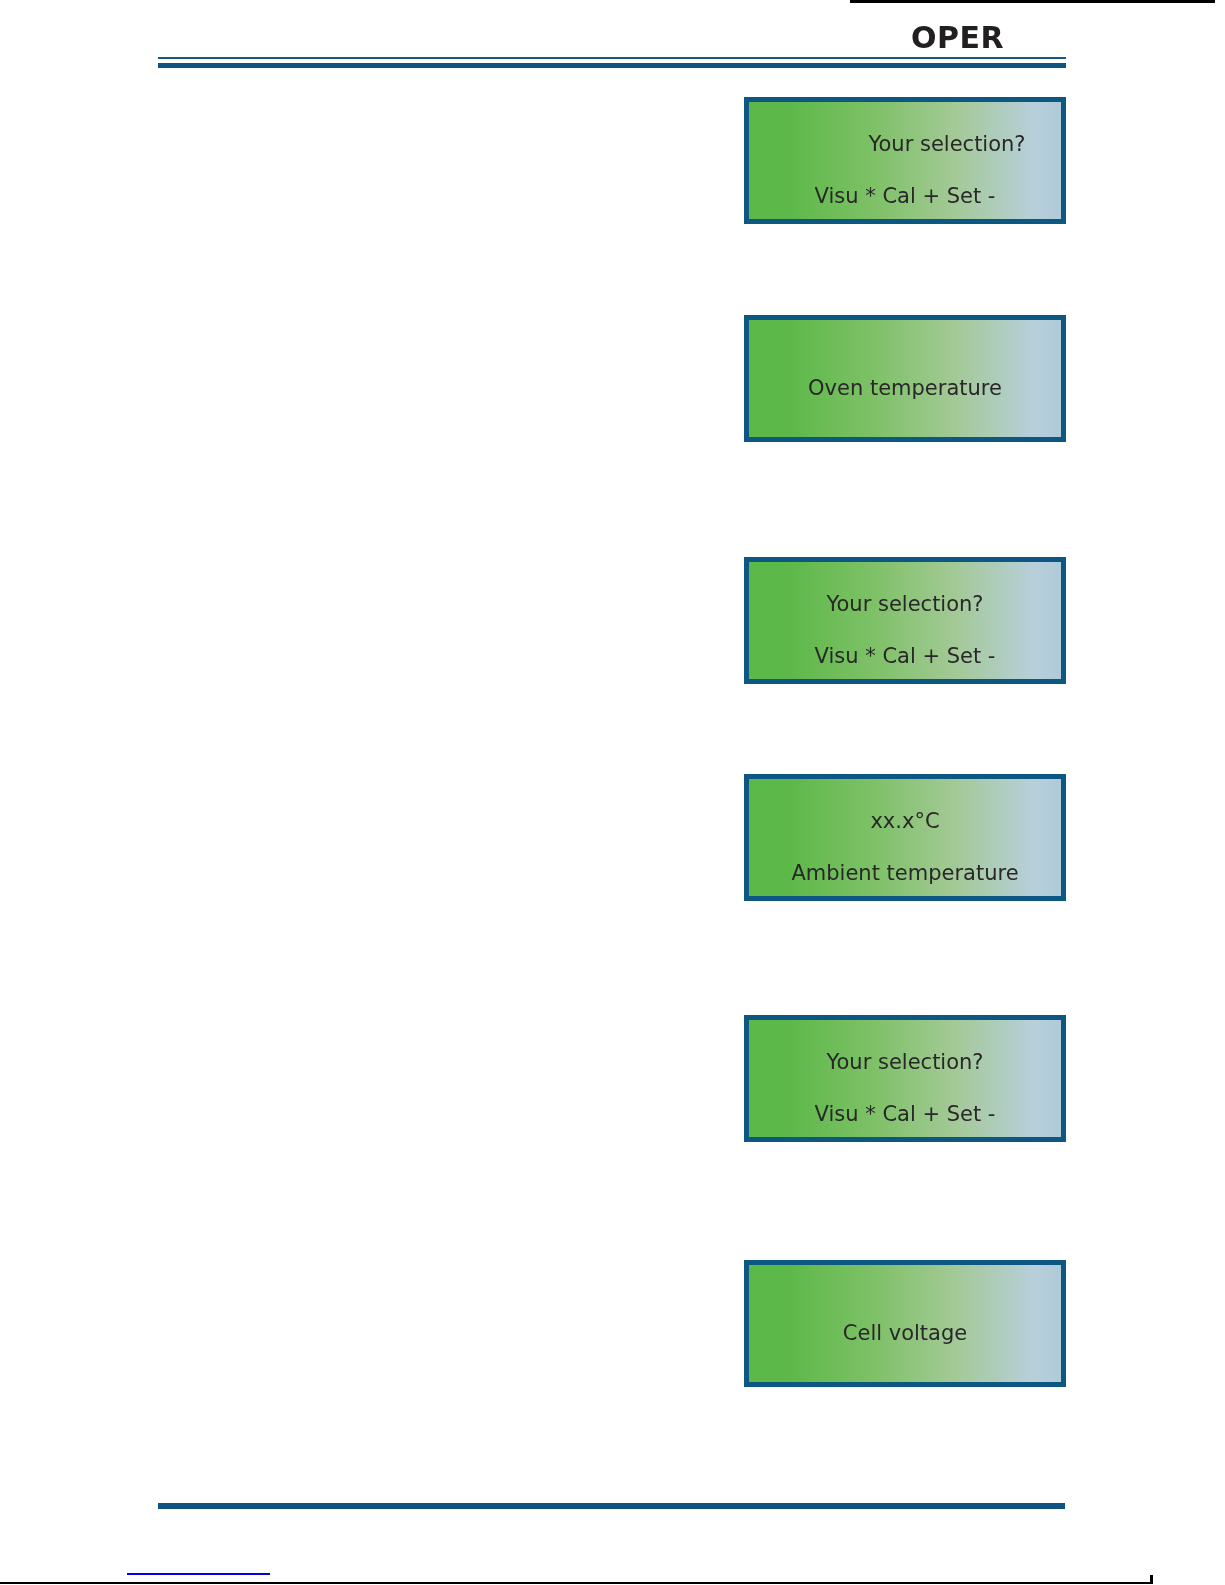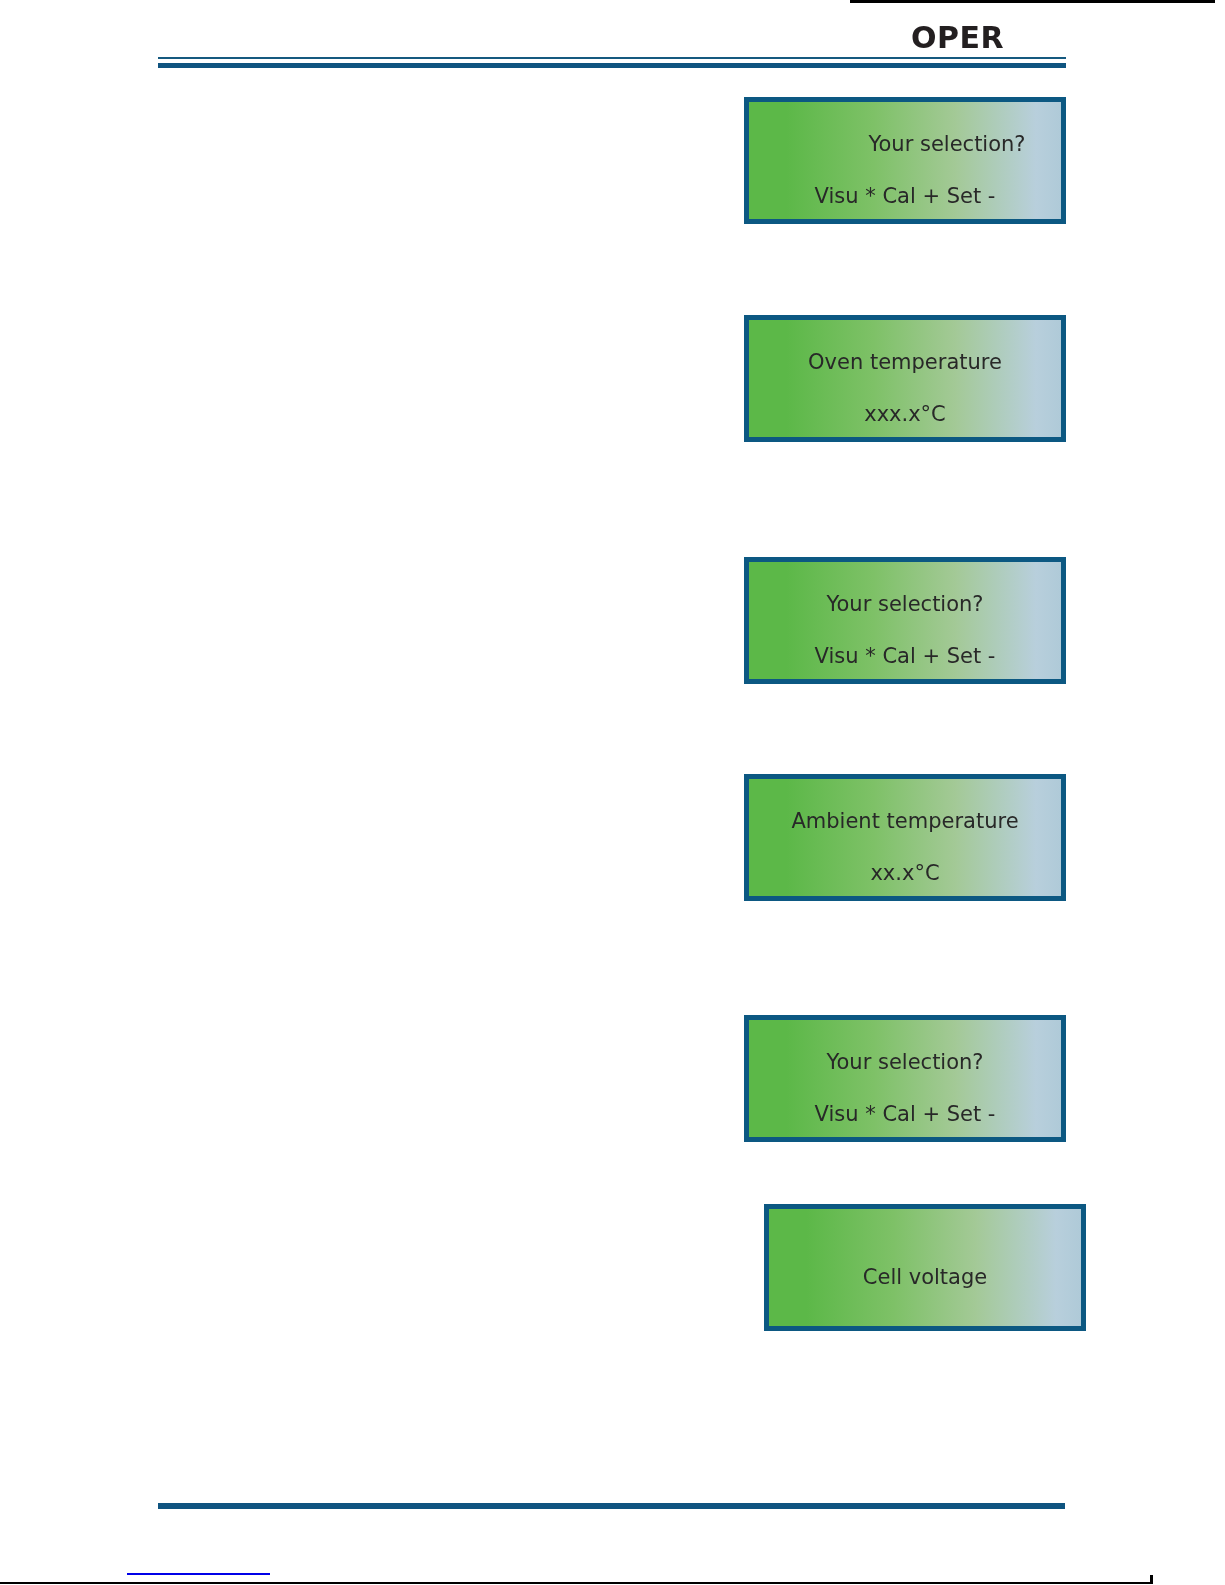--- a/index.html
+++ b/index.html
@@ -35,49 +35,48 @@
   .lcd .line{
     height:52px;line-height:52px;text-align:center;
     font-size:21px;color:#282828;white-space:pre;
   }
   .offset-r{position:relative;left:42px;}
   .b1{top:97px;}
   .b2{top:315px;align-items:center;}
   .b3{top:557px;}
   .b4{top:774px;}
   .b5{top:1015px;}
-  .b6{top:1204px;margin-left:20px;}
+  .b6{top:1260px;}
 </style>
 </head>
 <body>
 
 <div class="abs scan-top"></div>
 
 <div class="abs page-title">OPER</div>
 <div class="abs rule-thin"></div>
 <div class="abs rule-thick"></div>
 
 <div class="abs lcd b1">
   <div class="line offset-r">Your selection?</div>
   <div class="line">Visu * Cal + Set -</div>
 </div>
 
 <div class="abs lcd b2">
   <div class="line">Oven temperature</div>
-  <div class="line">xxx.x°C</div>
 </div>
 
 <div class="abs lcd b3">
   <div class="line">Your selection?</div>
   <div class="line">Visu * Cal + Set -</div>
 </div>
 
 <div class="abs lcd b4">
+  <div class="line">xx.x°C</div>
   <div class="line">Ambient temperature</div>
-  <div class="line">xx.x°C</div>
 </div>
 
 <div class="abs lcd b5">
   <div class="line">Your selection?</div>
   <div class="line">Visu * Cal + Set -</div>
 </div>
 
 <div class="abs lcd b6">
   <div class="line">Cell voltage</div>
 </div>

